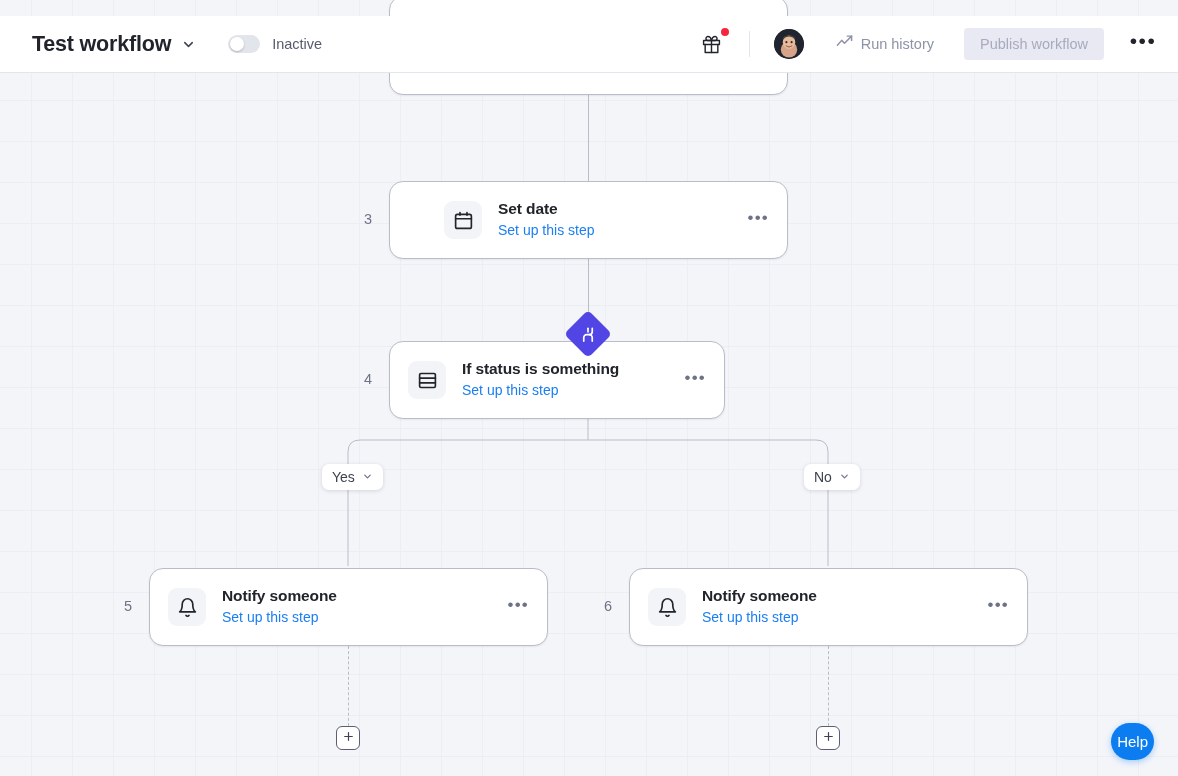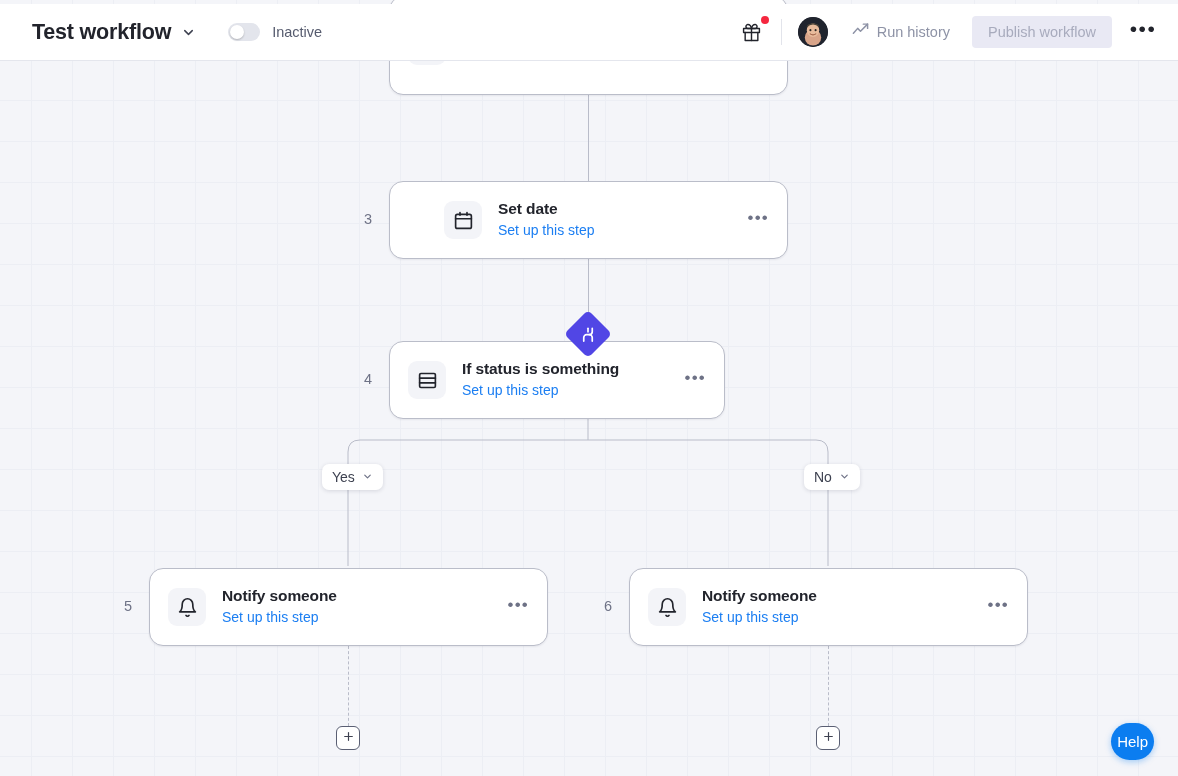--- a/index.html
+++ b/index.html
@@ -22,21 +22,21 @@
     background-image:
       linear-gradient(to right, #eceef4 1px, transparent 1px),
       linear-gradient(to bottom, #eceef4 1px, transparent 1px);
     background-size: 41px 41px;
     background-position: -10px 18px;
   }
 
   
   #header {
     position: absolute;
-    top: 4px; left: 0;
+    top: 16px; left: 0;
     width: 1178px;
     height: 57px;
     background: #ffffff;
     border-bottom: 1px solid #e4e6ed;
     display: flex;
     z-index: 60;
   }
 
   .hdr-left {
     display: flex;
@@ -88,21 +88,21 @@
   #toggle-label {
     margin-left: 12px;
     font-size: 14.5px;
     color: #565b6e;
   }
 
   .hdr-right {
     display: flex;
     align-items: center;
     padding-right: 20px;
-    gap: 0;
+    gap: 8px;
   }
 
   #gift-btn {
     position: relative;
     width: 30px; height: 30px;
     display: flex; align-items: center; justify-content: center;
     cursor: pointer;
     color: #22242c;
     margin-right: 14px;
   }

